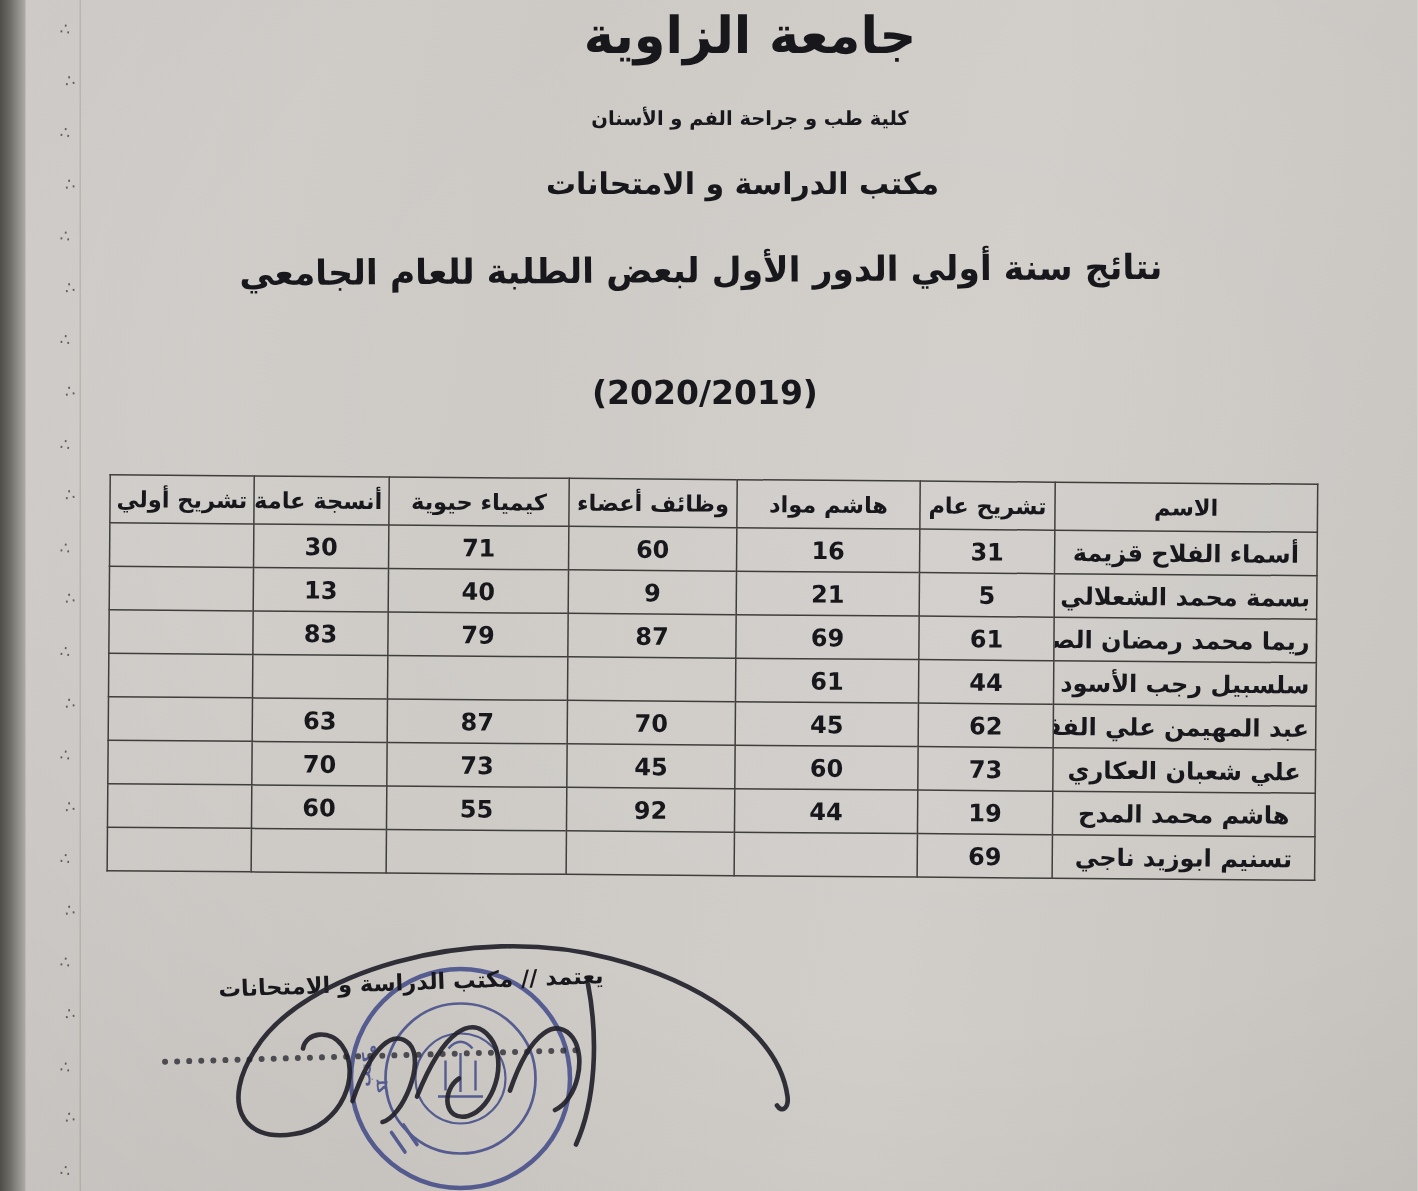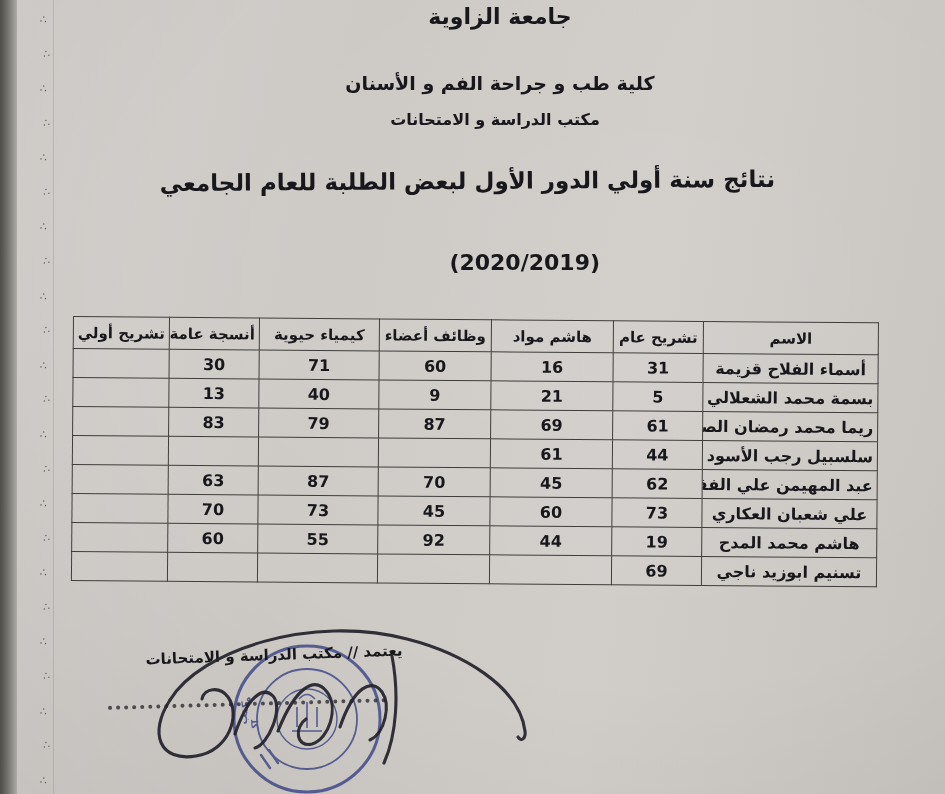--- a/index.html
+++ b/index.html
@@ -27,25 +27,25 @@
   }
   .margin-marks{
     position:absolute;left:30px;top:14px;bottom:8px;width:26px;
     display:flex;flex-direction:column;justify-content:space-between;align-items:center;
     font-size:11px;color:#4c4a44;opacity:.85;line-height:1;
   }
   .margin-marks span{transform:rotate(8deg);}
   .margin-marks span:nth-child(even){transform:rotate(-10deg) translateX(3px);}
 
   .hdr{position:absolute;text-align:center;font-weight:bold;white-space:nowrap;}
-  .hdr-university{left:300px;width:400px;top:4px;font-size:22px;letter-spacing:.5px;}
-  .hdr-faculty{left:300px;width:400px;top:72px;font-size:19px;}
-  .hdr-office{left:295px;width:400px;top:110px;font-size:16px;}
+  .hdr-university{left:300px;width:400px;top:4px;font-size:34px;letter-spacing:.5px;}
+  .hdr-faculty{left:300px;width:400px;top:72px;font-size:13px;}
+  .hdr-office{left:295px;width:400px;top:110px;font-size:20px;}
   .hdr-title{left:165px;width:610px;top:168px;font-size:23px;transform:rotate(-0.4deg);}
-  .hdr-year{left:340px;width:260px;top:250px;font-size:22px;direction:ltr;text-align:right;}
+  .hdr-year{left:340px;width:260px;top:250px;font-size:22px;direction:ltr;}
 
   table.results{
     position:absolute;left:73px;top:316px;width:805px;
     border-collapse:collapse;table-layout:fixed;
     transform:rotate(0.45deg);transform-origin:left top;
     background:rgba(255,255,255,0.04);
   }
   table.results td,table.results th{
     border:1.6px solid #3f3e3b;
     padding:0 4px;text-align:center;vertical-align:middle;

